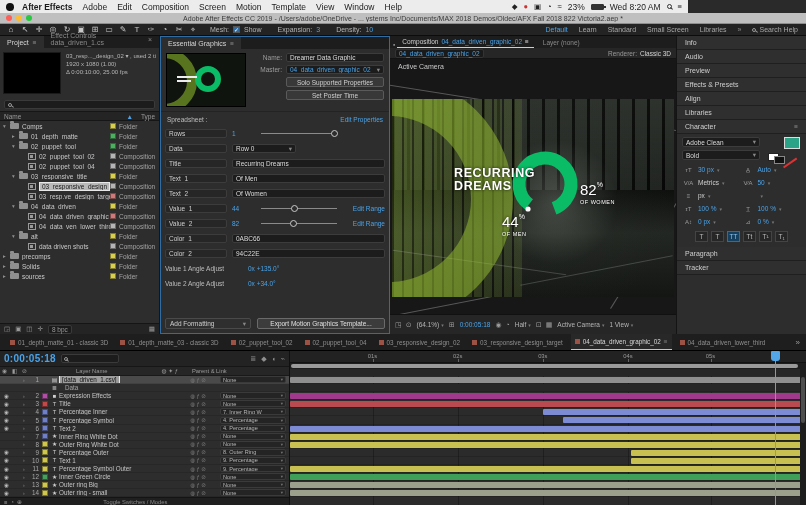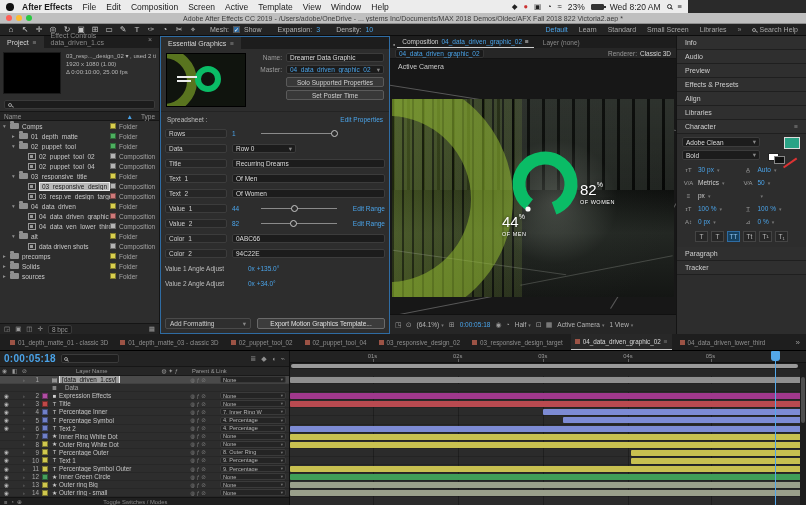--- a/index.html
+++ b/index.html
@@ -192,25 +192,25 @@
 </style>
 </head>
 <body>
 
 <div class="screen">
 
   <div class="menubar">
     <span class="apple"></span>
     <span id="menu-items" style="display:flex">
         <span class="menu-item bold">After Effects</span>
-        <span class="menu-item">File</span>
+        <span class="menu-item">Adobe</span>
         <span class="menu-item">Edit</span>
         <span class="menu-item">Composition</span>
         <span class="menu-item">Screen</span>
-        <span class="menu-item">Active</span>
+        <span class="menu-item">Motion</span>
         <span class="menu-item">Template</span>
         <span class="menu-item">View</span>
         <span class="menu-item">Window</span>
         <span class="menu-item">Help</span>
       </span>
     <span class="m-right">
       <span class="m-ic">◆</span>
       <span class="m-ic" style="color:#c33;">●</span>
       <span class="m-ic">▣</span>
       <span class="m-ic">◔</span>
@@ -572,20 +572,24 @@
         <div class="scn-floor"></div>
         <div class="scn-glow"></div>
         <div class="scn-wall"></div>
         <div class="scn-rail" style="left:0;bottom:34px;width:62%;transform:rotate(8deg);"></div>
         <div class="scn-rail" style="right:0;bottom:26px;width:55%;transform:rotate(-11deg);"></div>
         <svg width="282" height="198" style="position:absolute;left:0;top:0;">
           <circle cx="-4" cy="100" r="104" fill="none" stroke="rgba(154,196,50,0.5)" stroke-width="42"></circle>
           <circle cx="153" cy="85" r="26" fill="none" stroke="#0abc66" stroke-width="13" stroke-dasharray="136 164" transform="rotate(128 153 85)"></circle>
           <circle cx="136" cy="110" r="2.6" fill="#ffffff"></circle>
         </svg>
+        <div class="vtitle" style="left:62px;top:68px;">
+          <div>RECURRING</div>
+          <div>DREAMS</div>
+        </div>
         <div class="vstat" style="left:110px;top:114px;">
           <span class="num">44</span><span class="pct">%</span>
           <div class="cap">OF MEN</div>
         </div>
         <div class="vstat" style="left:188px;top:82px;">
           <span class="num">82</span><span class="pct">%</span>
           <div class="cap">OF WOMEN</div>
         </div>
       </div>
       <div class="camlabel">Active Camera</div>

